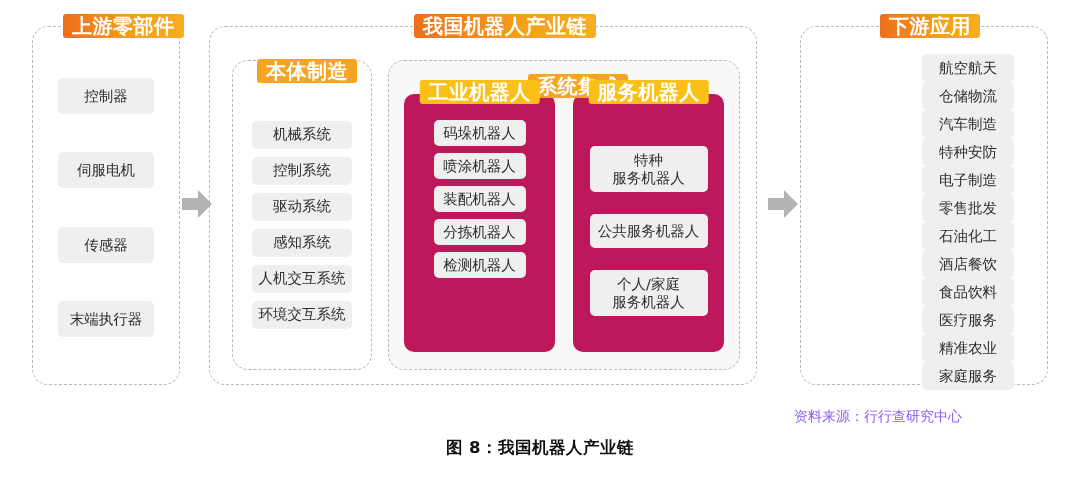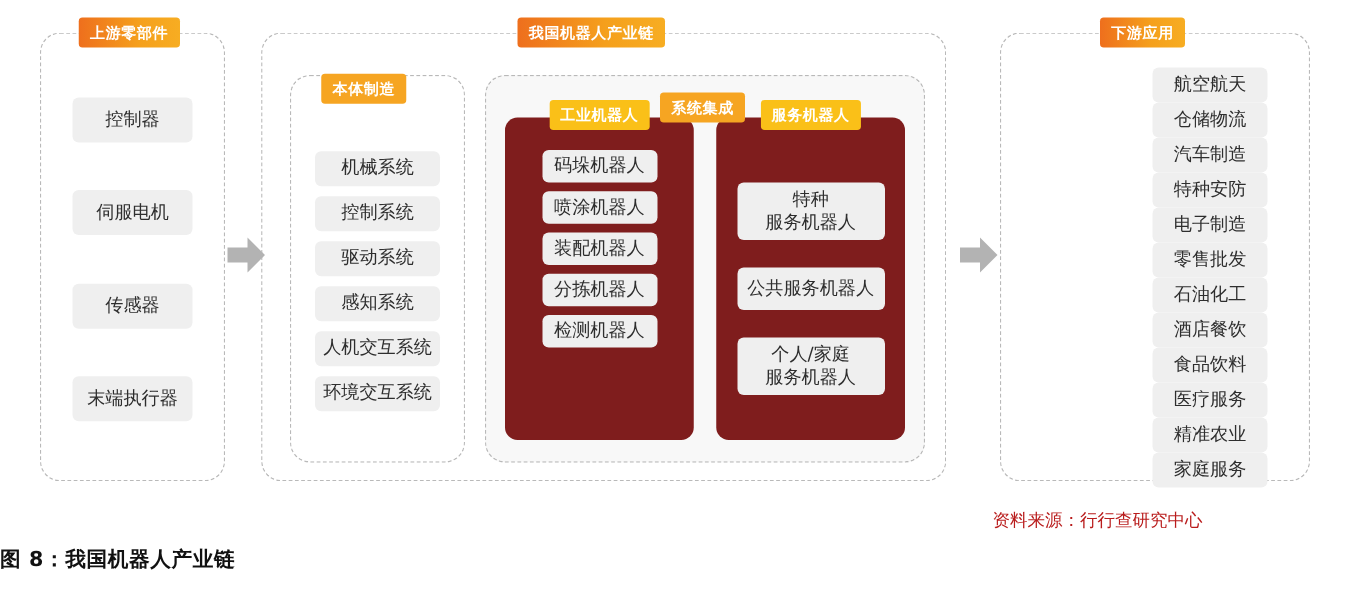--- a/index.html
+++ b/index.html
@@ -43,21 +43,21 @@
   .dashbox.tinted { background: #fafafa; }
 
   
   .badge {
     position: absolute;
     display: flex;
     align-items: center;
     justify-content: center;
     color: #ffffff;
     font-weight: bold;
-    font-size: 12px;
+    font-size: 20px;
     letter-spacing: 0.5px;
     border-radius: 3px;
     box-sizing: border-box;
     padding: 0 9px;
     height: 24px;
     z-index: 5;
     white-space: nowrap;
   }
   .badge.grad {
     background: linear-gradient(90deg, #ee6f1d 0%, #f5a01c 60%, #f7ad22 100%);
@@ -112,21 +112,21 @@
     position: absolute;
     left: 388px; top: 60px; width: 352px; height: 310px;
     box-sizing: border-box;
     padding: 34px 16px 18px 16px;
     display: flex;
     gap: 18px;
   }
   .subpanel {
     position: relative;
     flex: 1;
-    background: #7f1d1d;
+    background: #be185d;
     border-radius: 10px;
     display: flex;
     flex-direction: column;
     align-items: center;
     box-sizing: border-box;
     padding-top: 26px;
   }
   .subpanel.industrial { display: flex; gap: 7px; }
   .subpanel.industrial .chip { width: 92px; height: 26px; }
   .subpanel.service { justify-content: space-evenly; padding-top: 30px; padding-bottom: 14px; }
@@ -149,26 +149,26 @@
     justify-items: center;
   }
   #down-grid .chip { width: 92px; height: 28px; }
 
   
   #source-note {
     position: absolute;
     left: 0; top: 408px; width: 962px;
     text-align: right;
     font-size: 14px;
-    color: #b91c1c;
+    color: #8b5cf6;
   }
   #figure-caption {
     position: absolute;
     left: 0; top: 437px; width: 1080px;
-    text-align: left;
+    text-align: center;
     font-size: 16.5px;
     font-weight: bold;
     color: #111111;
     letter-spacing: 0.5px;
   }
 </style>
 </head>
 <body>
 
 <div class="dashbox" id="upstream-box"></div>

